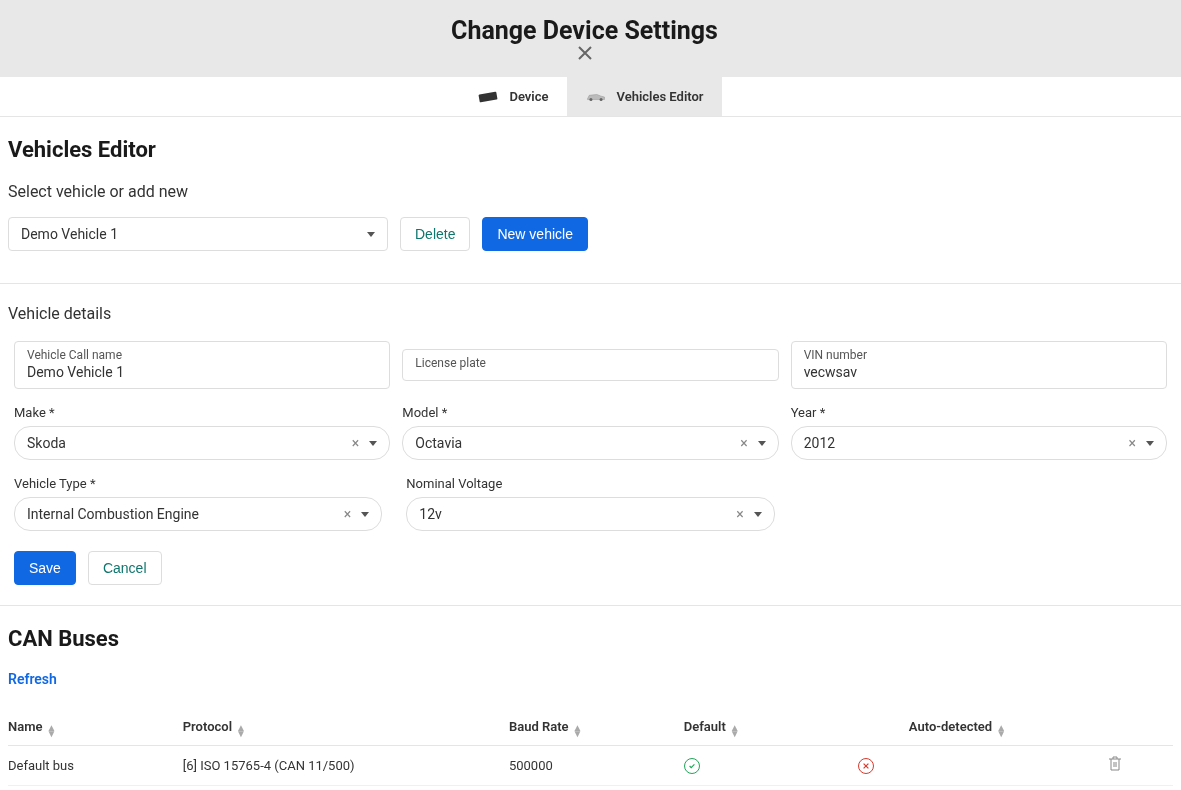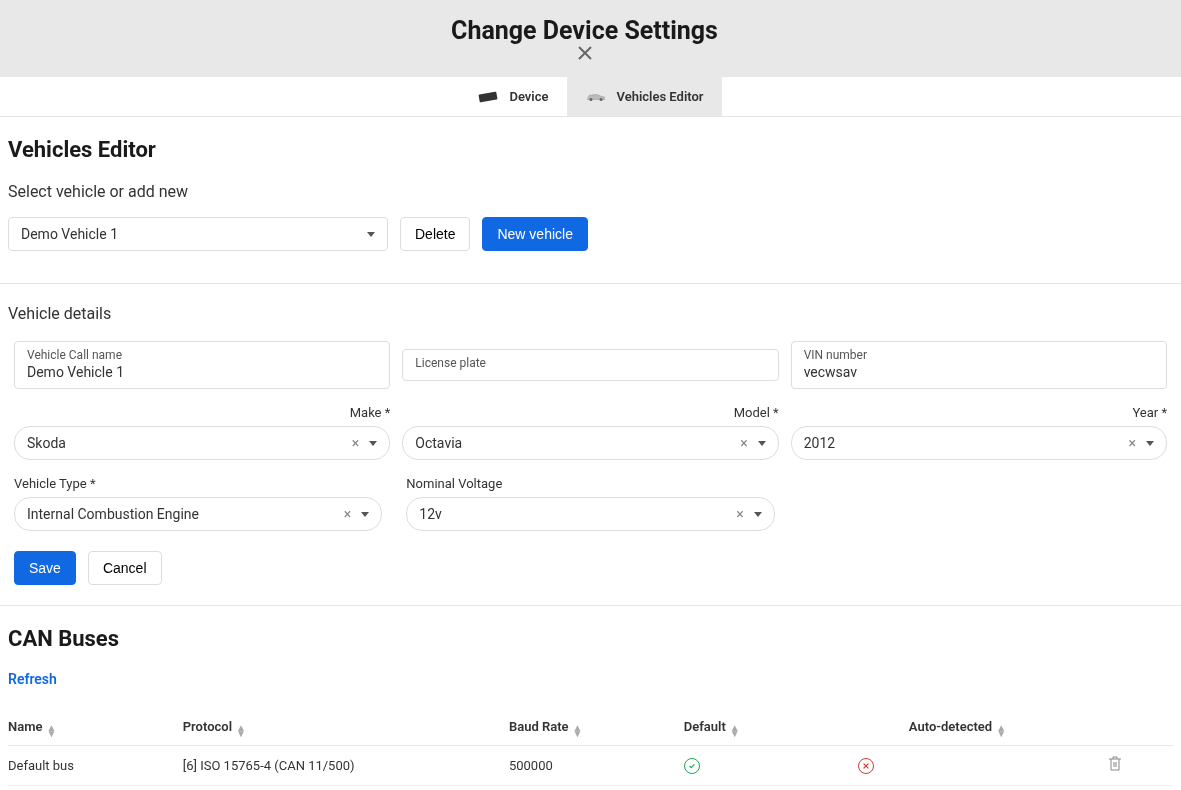--- a/index.html
+++ b/index.html
@@ -110,21 +110,21 @@
   border-top: 5px solid #555;
 }
 
 .btn {
   border: 1px solid #ddd;
   background: #fff;
   border-radius: 4px;
   padding: 8px 14px;
   font-size: 14px;
   cursor: pointer;
-  color: #000000;
+  color: #0f766e;
 }
 .btn.primary {
   background: #1168e3;
   border-color: #1168e3;
   color: #fff;
   font-weight: 500;
 }
 
 .field-label {
   font-size: 13px;
@@ -260,21 +260,21 @@
       </div>
     </div>
     <div class="field">
       <div class="text-input">
         <div class="inner-label">VIN number</div>
         <div class="inner-value">vecwsav</div>
       </div>
     </div>
   </div>
 
-  <div class="row fields-3" style="margin:7px 6px 16px;text-align:right;">
+  <div class="row fields-3" style="margin:7px 6px 16px;">
     <div class="field">
       <label class="field-label">Make *</label>
       <div class="combo">
         <span class="combo-value">Skoda</span>
         <span class="combo-actions">
           <span class="clear-x">×</span>
           <span class="caret-down"></span>
         </span>
       </div>
     </div>

